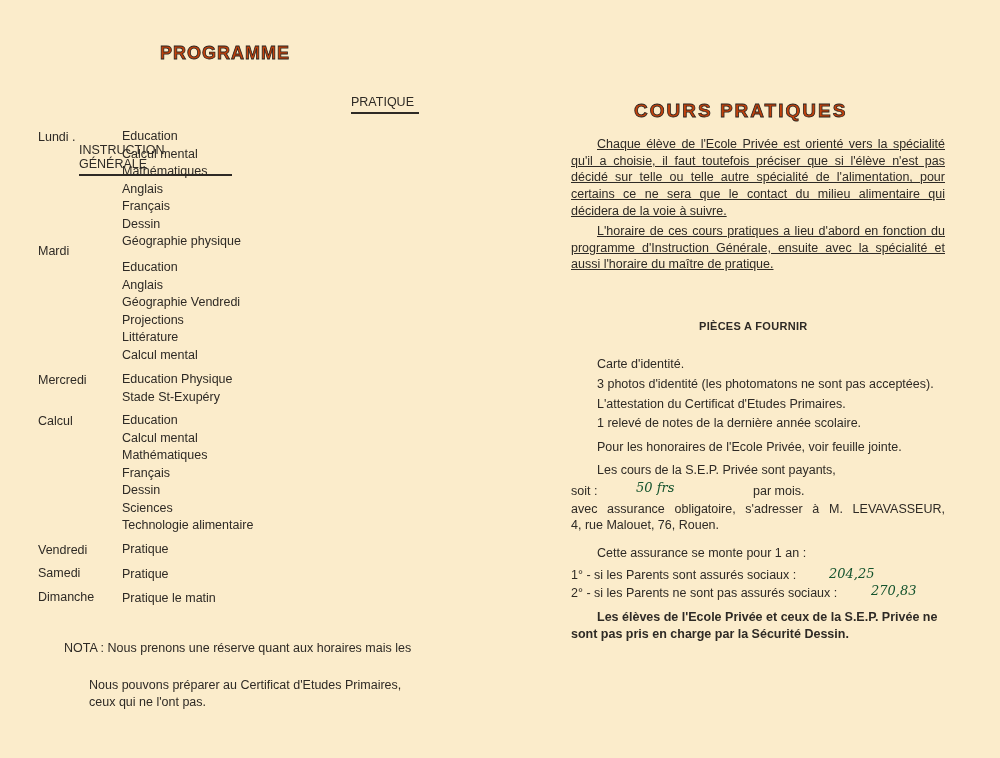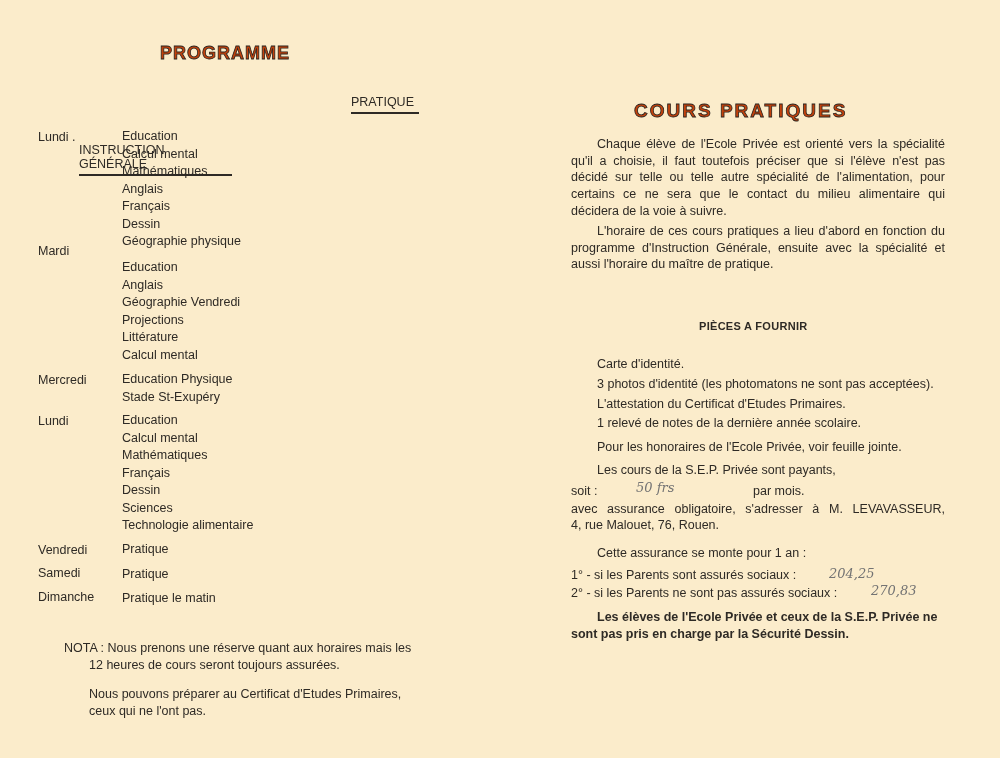--- a/index.html
+++ b/index.html
@@ -32,27 +32,27 @@
     .ch2 { left: 351px; width: 68px; }
     .day { position: absolute; left: 38px; font-size: 12.5px; }
     .subj { position: absolute; left: 122px; font-size: 12.5px; line-height: 17.5px; }
     .subj div { white-space: nowrap; }
     .nota { position: absolute; left: 64px; top: 640px; width: 375px; font-size: 12.5px; line-height: 17px; text-align: justify; }
     .nota .ind { padding-left: 25px; }
     .para {
       position: absolute; left: 571px; width: 374px;
       font-size: 12.5px; line-height: 16.7px; text-align: justify;
     }
-    .para .first { text-indent: 26px; }
+    .para .first { text-indent: 26px; text-decoration: underline; }
     .sub-head { position: absolute; left: 699px; top: 320px; font-size: 11px; font-weight: bold; letter-spacing: 0.3px; }
     .piece { position: absolute; left: 597px; font-size: 12.5px; white-space: nowrap; }
     .line { position: absolute; font-size: 12.5px; white-space: nowrap; }
     .hand {
       position: absolute; font-family: "DejaVu Serif", serif; font-style: italic;
-      color: #737373; font-size: 13px;
+      color: #14532d; font-size: 13px;
     }
     .bold-note { position: absolute; left: 571px; top: 609px; width: 374px; font-size: 12.5px; font-weight: bold; line-height: 16.5px; text-align: justify; }
   </style>
 </head>
 <body>
 
 <div class="page left"></div>
 <div class="page right"></div>
 
 <div class="big-title t-prog">PROGRAMME</div>
@@ -79,21 +79,21 @@
   <div>Littérature</div>
   <div>Calcul mental</div>
 </div>
 
 <div class="day" style="top:373px">Mercredi</div>
 <div class="subj" style="top:371px">
   <div>Education Physique</div>
   <div>Stade St-Exupéry</div>
 </div>
 
-<div class="day" style="top:414px">Lundi</div>
+<div class="day" style="top:414px">Calcul</div>
 <div class="subj" style="top:412px">
   <div>Education</div>
   <div>Calcul mental</div>
   <div>Mathématiques</div>
   <div>Français</div>
   <div>Dessin</div>
   <div>Sciences</div>
   <div>Technologie alimentaire</div>
 </div>
 
@@ -105,22 +105,21 @@
 <div class="subj" style="top:566px">
   <div>Pratique</div>
 </div>
 <div class="day" style="top:590px">Dimanche</div>
 <div class="subj" style="top:590px">
   <div>Pratique le matin</div>
 </div>
 
 <div class="nota">
   <div>NOTA : Nous prenons une réserve quant aux horaires mais les</div>
-  <div class="ind">12 heures de cours seront toujours assurées.</div>
-  <div class="ind" style="margin-top:12px">Nous pouvons préparer au Certificat d'Etudes Primaires,</div>
+  <div class="ind" style="margin-top:20px">Nous pouvons préparer au Certificat d'Etudes Primaires,</div>
   <div class="ind">ceux qui ne l'ont pas.</div>
 </div>
 
 <div class="big-title t-cours">COURS PRATIQUES</div>
 
 <div class="para" style="top:136px">
   <div class="first">Chaque élève de l'Ecole Privée est orienté vers la spécialité qu'il a choisie, il faut toutefois préciser que si l'élève n'est pas décidé sur telle ou telle autre spécialité de l'alimentation, pour certains ce ne sera que le contact du milieu alimentaire qui décidera de la voie à suivre.</div>
 </div>
 <div class="para" style="top:223px">
   <div class="first">L'horaire de ces cours pratiques a lieu d'abord en fonction du programme d'Instruction Générale, ensuite avec la spécialité et aussi l'horaire du maître de pratique.</div>

